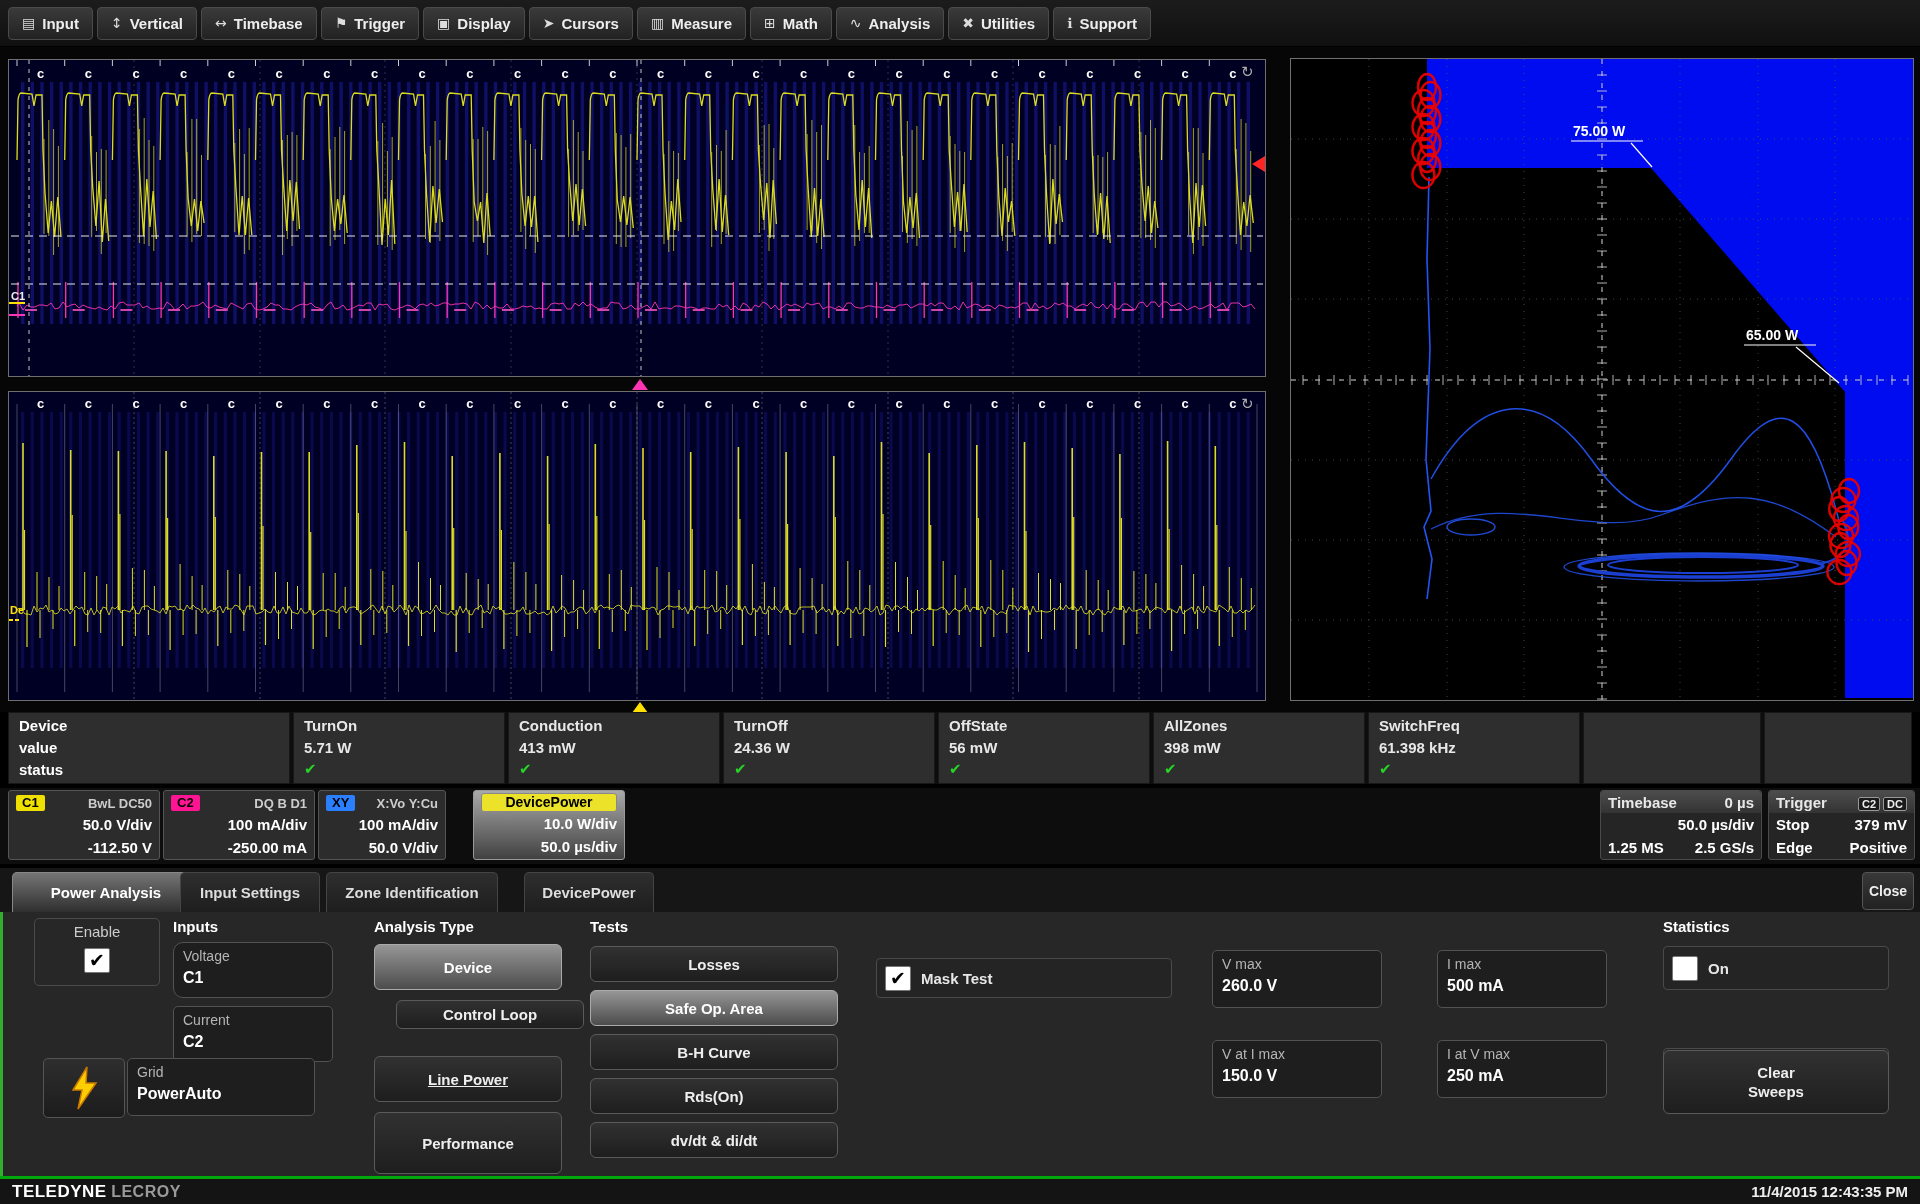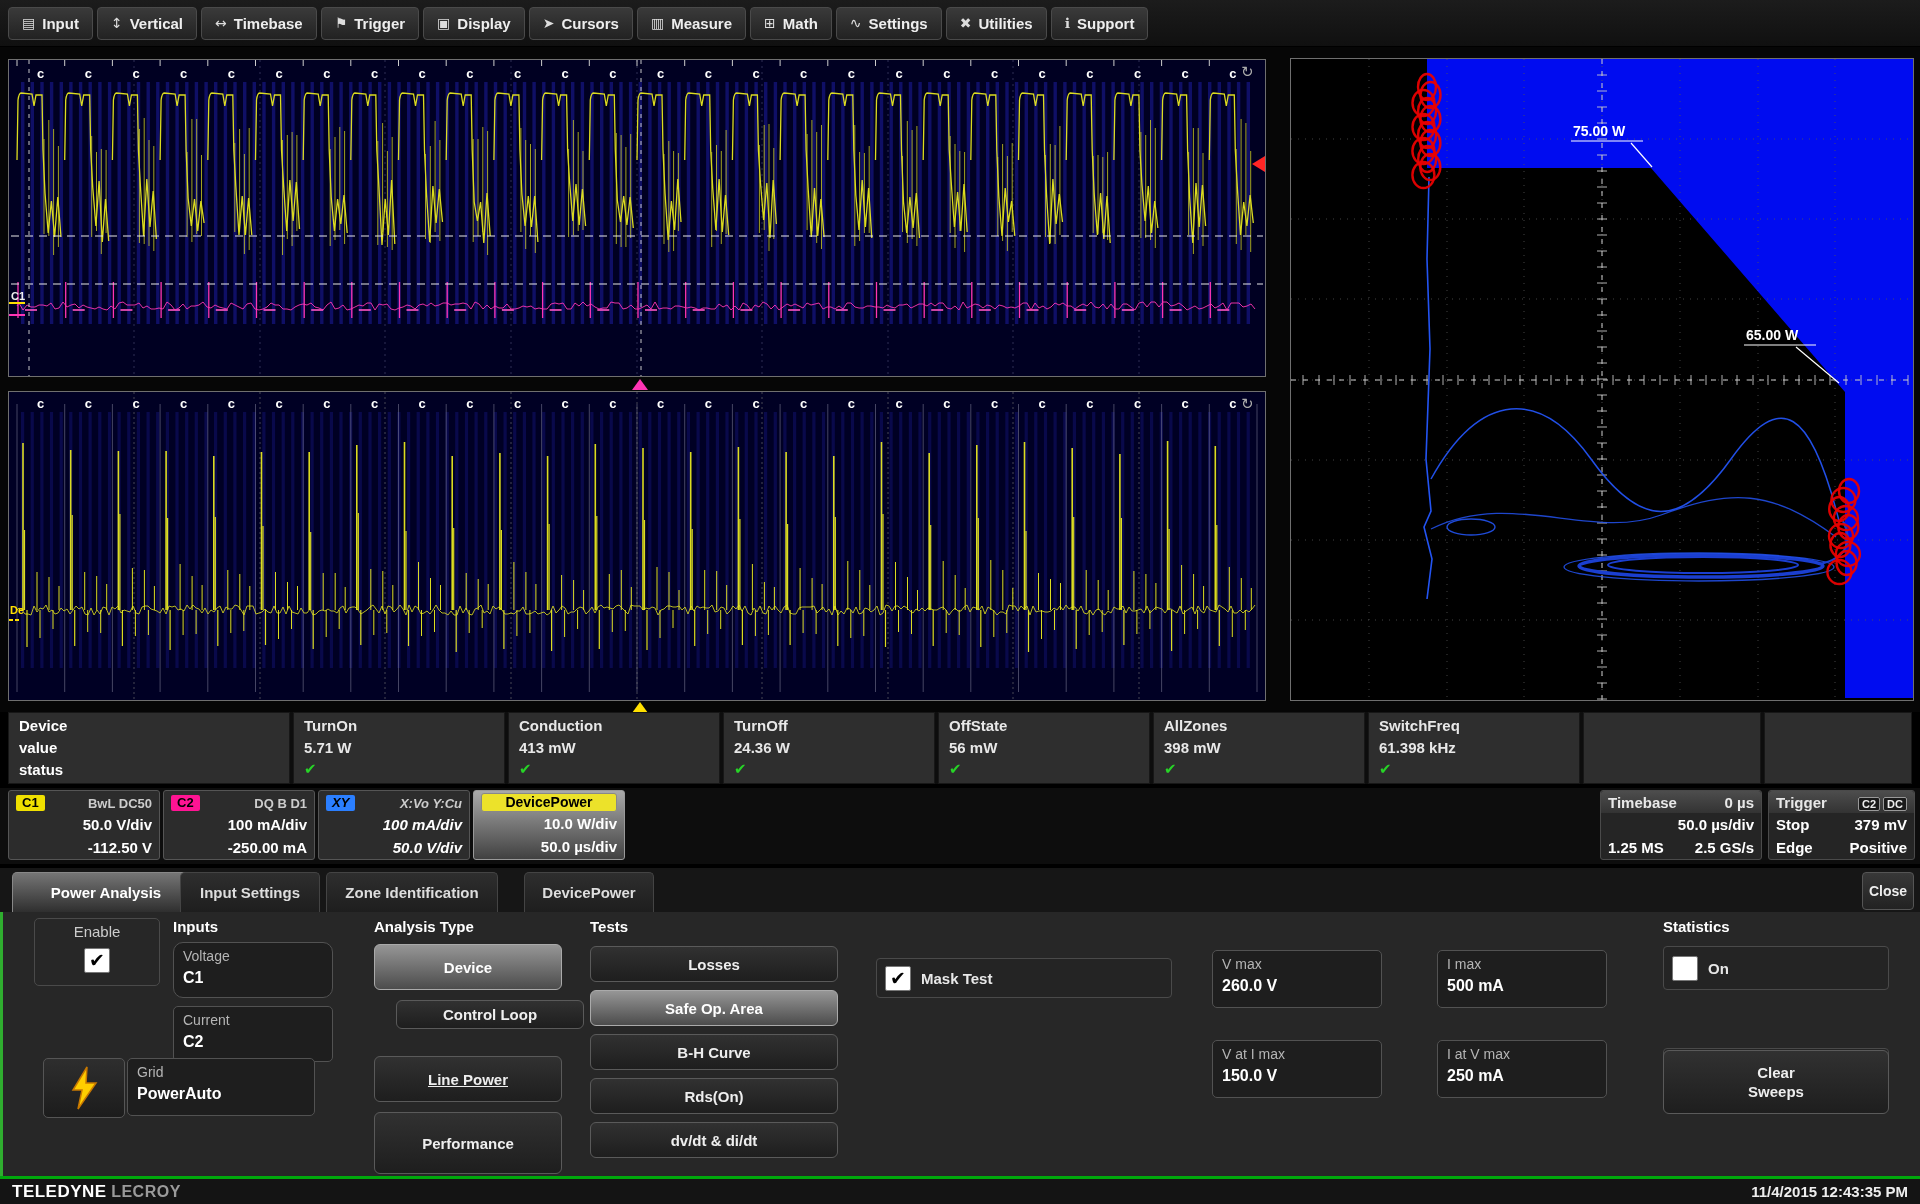--- a/index.html
+++ b/index.html
@@ -120,21 +120,21 @@
   <div class="menu-btn">
       <span class="icon">▥</span>
       <span>Measure</span>
     </div>
   <div class="menu-btn">
       <span class="icon">⊞</span>
       <span>Math</span>
     </div>
   <div class="menu-btn">
       <span class="icon">∿</span>
-      <span>Settings</span>
+      <span>Analysis</span>
     </div>
   <div class="menu-btn">
       <span class="icon">✖</span>
       <span>Utilities</span>
     </div>
   <div class="menu-btn">
       <span class="icon">ℹ</span>
       <span>Support</span>
     </div>
 </div>
@@ -1119,21 +1119,21 @@
     <div class="val">-112.50 V</div>
   </div>
   <div class="desc" style="left:163px;width:152px;">
     <div class="hdr">
         <span class="badge" style="background:#ff1493;">C2</span>
       <span>DQ B D1</span>
       </div>
     <div class="val">100 mA/div</div>
     <div class="val">-250.00 mA</div>
   </div>
-  <div class="desc" style="left:318px;width:152px;font-style:italic;">
+  <div class="desc" style="left:318px;width:128px;">
     <div class="hdr">
         <span class="badge" style="background:#2b7fff;">XY</span>
       <span>X:Vo Y:Cu</span>
       </div>
     <div class="val">100 mA/div</div>
     <div class="val">50.0 V/div</div>
   </div>
   <div class="desc" id="desc-dp" style="left:473px;width:152px;">
     <span class="dp-title">DevicePower</span>
     <div class="val">10.0 W/div</div>

